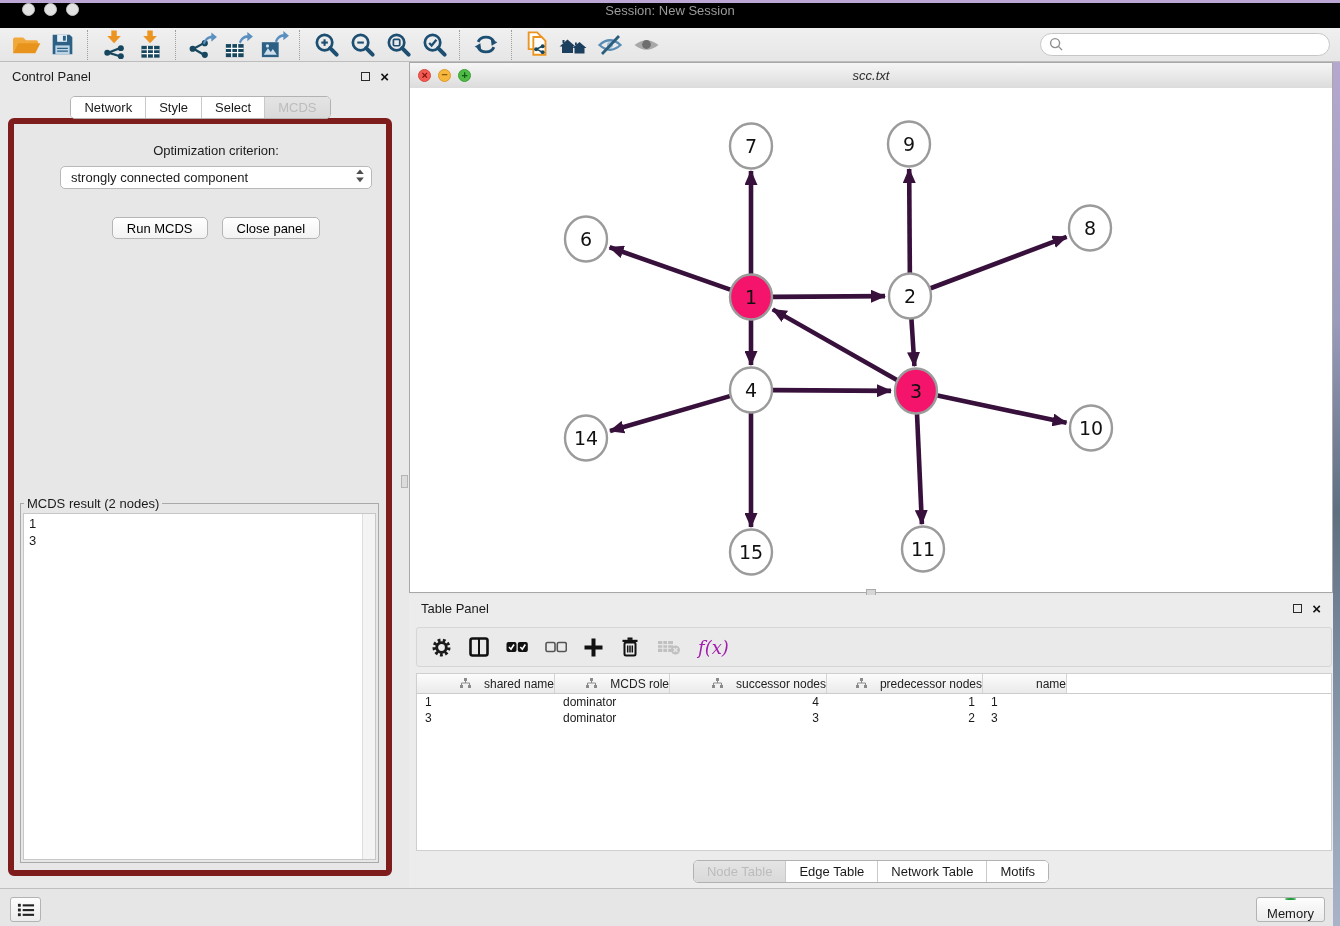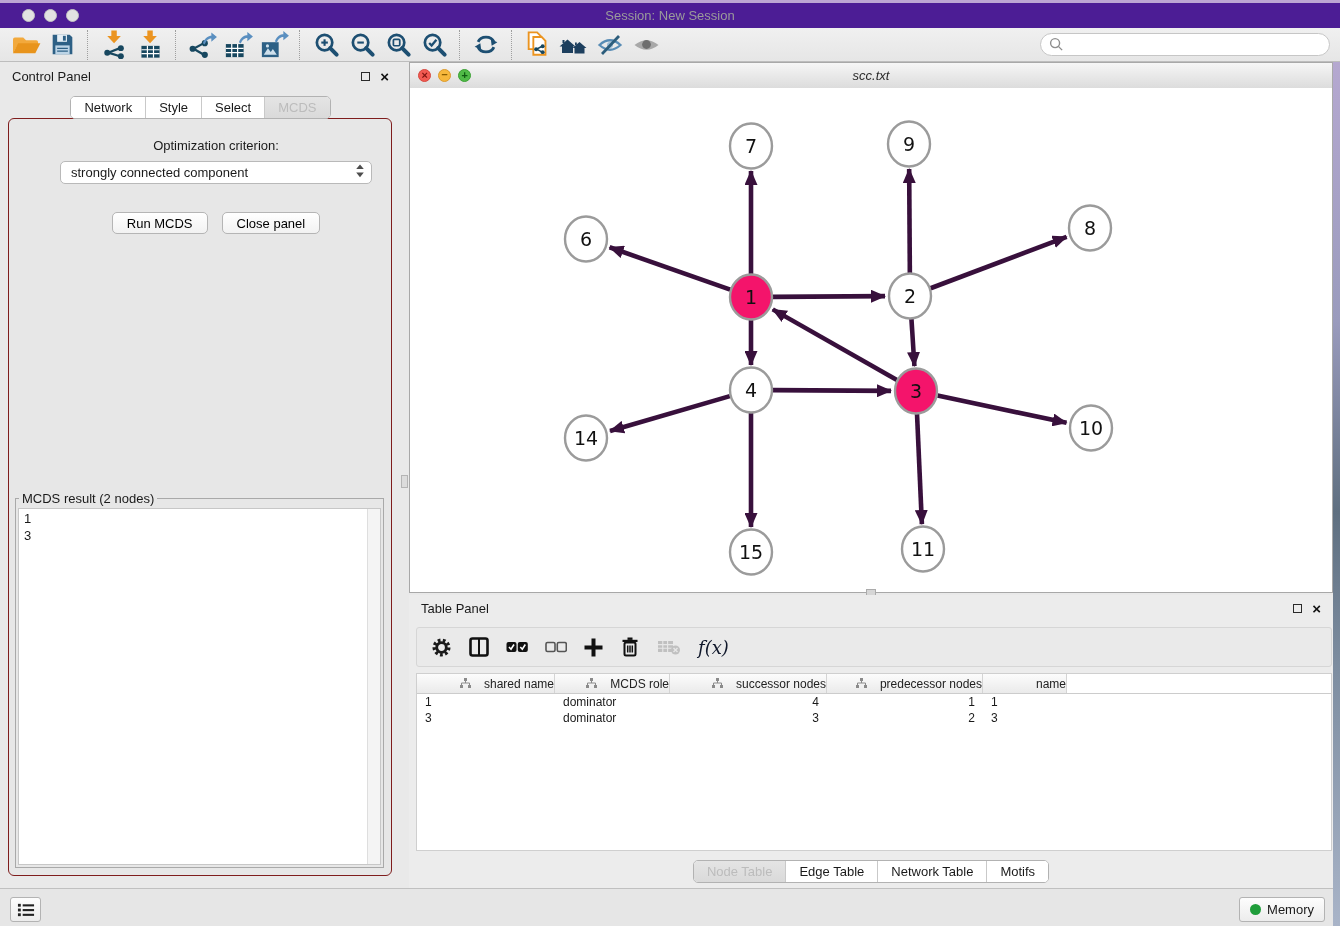--- a/index.html
+++ b/index.html
@@ -6,22 +6,22 @@
   body{
     width:1340px;height:926px;position:relative;overflow:hidden;
     background:#e9e9e9;font-family:"Liberation Sans",sans-serif;color:#1a1a1a;
     -webkit-font-smoothing:antialiased;
   }
   
   .desk-top{position:absolute;left:0;top:0;width:1340px;height:3px;background:#bca6d3;}
   .desk-right{position:absolute;right:0;top:62px;width:7px;bottom:0;
     background:linear-gradient(#b5a8d0 0%,#9a9bbd 30%,#5f6f80 52%,#7d8da0 70%,#a9b4c8 100%);}
   
-  .titlebar{position:absolute;left:0;top:3px;width:100%;height:25px;background:#4c1d95;
-    border-bottom:5px solid #14532d;display:flex;align-items:center;}
+  .titlebar{position:absolute;left:0;top:3px;width:100%;height:25px;background:#000000;
+    border-bottom:5px solid #14532d;display:flex;}
   .traffic{display:flex;gap:9px;margin-left:22px;}
   .tl{width:13px;height:13px;border-radius:50%;box-sizing:border-box;display:flex;align-items:center;justify-content:center;
     font-size:11px;font-weight:700;line-height:1;}
   .tl-gray{background:#e2e2e2;border:1px solid #c3c3c3;}
   .tl-red{background:#f25a52;border:1px solid #d6483f;color:#7e1410;}
   .tl-yellow{background:#f6b73c;border:1px solid #dd9b2d;color:#8a5d00;}
   .tl-green{background:#50ba47;border:1px solid #3ba133;color:#0f5c12;}
   .tl-red::before{content:"×";margin-top:-1px;}
   .tl-yellow::before{content:"–";margin-top:-2px;}
   .tl-green::before{content:"+";margin-top:-1px;}
@@ -41,21 +41,21 @@
   .win-btns{margin-left:auto;display:flex;align-items:center;gap:10px;}
   .icon-float{width:9px;height:9px;border:1.6px solid #2a2a2a;display:inline-block;box-sizing:border-box;}
   .icon-close{font-size:15px;font-weight:700;color:#111;line-height:1;}
   .icon-close::before{content:"×";}
   .segtabs{display:inline-flex;background:#fff;border:1px solid #b2b2b2;border-radius:5px;overflow:hidden;}
   .seg{padding:3px 13px;font-size:13px;cursor:default;border-left:1px solid #c9c9c9;background:#fff;white-space:nowrap;text-align:right;}
   .seg:first-child{border-left:none;}
   .seg.active{background:linear-gradient(#e4e4e4,#dadada);color:#bcbcbc;}
   .cp-tabs{position:absolute;top:34px;left:0;right:0;display:flex;justify-content:center;z-index:2;}
   .cp-body{position:absolute;left:8px;right:9px;top:56px;bottom:12px;background:#e7e7e7;
-    border:1px solid #7f1d1d;border-radius:6px;padding-left:32px;}
+    border:6px solid #7f1d1d;border-radius:6px;padding-left:32px;}
   .opt-label{text-align:center;padding-top:19px;font-size:13px;}
   .criterion{width:312px;height:23px;margin:8px auto 0;background:#fff;border:1px solid #b9b9b9;border-radius:5px;
     display:flex;align-items:center;padding:0 6px 0 10px;box-sizing:border-box;font-size:13px;}
   .criterion .stepper{margin-left:auto;}
   .btn-row{display:flex;justify-content:center;gap:14px;margin-top:28px;}
   .mac-btn{height:22px;padding:0 14px;background:linear-gradient(#ffffff,#f2f2f2);border:1px solid #b5b5b5;
     border-radius:5px;font-size:13px;display:flex;align-items:center;font-family:"Liberation Sans",sans-serif;}
   .result-fieldset{position:absolute;left:6px;right:7px;top:372px;bottom:7px;border:1px solid #a9a9a9;
     margin:0;padding:1px;}
   .result-fieldset legend{font-size:13px;padding:0 3px;margin-left:2px;}
@@ -74,35 +74,35 @@
   .nw-title{position:absolute;left:0;right:0;text-align:center;font-size:13px;color:#2a2a2a;}
   .nw-canvas{position:absolute;left:0;right:0;top:25px;bottom:0;background:#fff;overflow:hidden;}
   .grip-h{position:absolute;left:50%;bottom:-4px;width:10px;height:7px;margin-left:-5px;background:#d6d6d6;border:1px solid #ababab;box-sizing:border-box;}
   
   .table-panel{position:absolute;left:0;right:0;top:533px;bottom:0;background:#ececec;}
   .tp-header{height:26px;display:flex;align-items:center;padding:0 12px;font-size:13px;}
   .tp-toolbar{position:absolute;left:7px;right:1px;top:32px;height:40px;background:#eaeaea;
     border:1px solid #d6d6d6;border-radius:3px;display:flex;align-items:center;gap:17px;padding-left:14px;box-sizing:border-box;}
   .tpi{display:flex;align-items:center;justify-content:center;}
   .tpi.disabled{opacity:.55;}
-  .fx{font-family:"DejaVu Serif",serif;font-style:italic;color:#0f172a;font-size:18px;}
+  .fx{font-family:"DejaVu Serif",serif;font-style:italic;color:#a21caf;font-size:18px;}
   .tp-table{position:absolute;left:7px;right:1px;top:78px;bottom:37px;background:#fff;border:1px solid #cfcfcf;box-sizing:border-box;}
   .thead{display:flex;height:19px;background:linear-gradient(#fcfcfc,#eaeaea);border-bottom:1px solid #cccccc;}
   .th{display:flex;align-items:center;justify-content:flex-end;gap:13px;font-size:12px;color:#222;
     border-right:1px solid #d4d4d4;box-sizing:border-box;flex:0 0 auto;}
   .th.fill{flex:1;border-right:none;background:#fff;border-bottom:1px solid #cccccc;margin-bottom:-1px;}
   .tr{display:flex;height:16px;}
   .td{font-size:12px;line-height:16px;box-sizing:border-box;padding:0 8px;flex:0 0 auto;overflow:hidden;white-space:nowrap;}
   .tp-tabs{position:absolute;left:0;right:0;bottom:5px;display:flex;justify-content:center;}
   
   .statusbar{position:absolute;left:0;right:7px;bottom:0;height:38px;background:#e6e6e6;border-top:1px solid #c0c0c0;box-sizing:border-box;}
   .sb-btn{position:absolute;top:8px;height:25px;background:linear-gradient(#fdfdfd,#ececec);
     border:1px solid #b3b3b3;border-radius:3px;display:flex;align-items:center;justify-content:center;box-sizing:border-box;}
   .sb-list{left:10px;width:31px;}
-  .sb-memory{right:8px;padding:0 10px;gap:6px;font-size:13px;}
+  .sb-memory{right:8px;padding:0 10px;gap:6px;font-size:13px;flex-direction:column;}
   .mem-dot{width:11px;height:11px;border-radius:50%;display:inline-block;}
 </style>
 </head>
 <body>
 
 <div class="desk-top"></div>
 <div class="desk-right"></div>
 
 <div class="titlebar">
   <div class="traffic">

